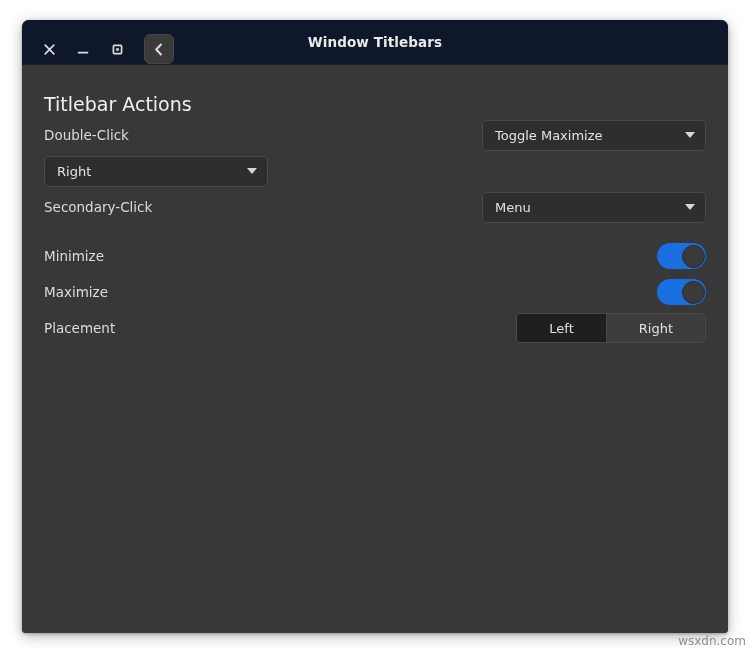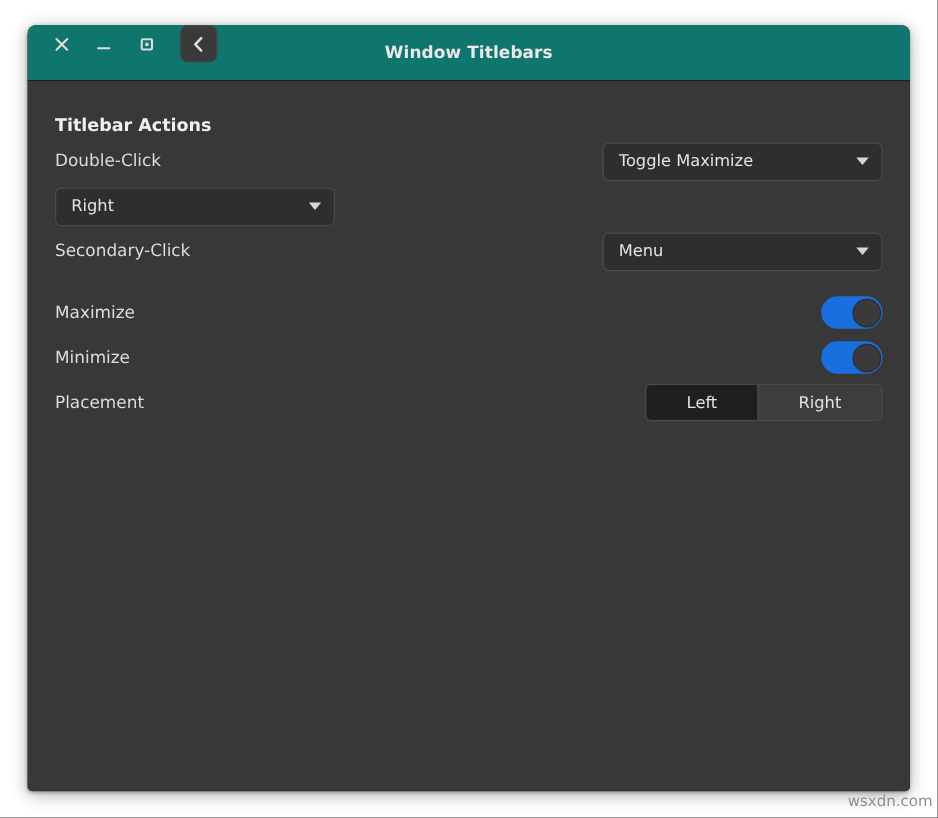--- a/index.html
+++ b/index.html
@@ -28,24 +28,24 @@
     overflow: hidden;
     display: flex;
     flex-direction: column;
   }
 
   
   .titlebar {
     position: relative;
     height: 45px;
     flex: 0 0 45px;
-    background: #0f766e;
+    background: #0f172a;
     border-bottom: 1px solid #1e1e1e;
     display: flex;
-    align-items: flex-start;
+    align-items: flex-end;
     padding: 0 10px;
     box-sizing: border-box;
   }
   .tb-left {
     display: flex;
     align-items: center;
     gap: 0px;
     z-index: 2;
   }
   .wbtn {
@@ -95,22 +95,22 @@
   
   .content {
     flex: 1 1 auto;
     background: #383838;
     padding: 28px 22px 0 22px;
     box-sizing: border-box;
   }
   .section + .section { margin-top: 13px; }
   .section-title {
     color: #f0f0f0;
-    font-size: 14px;
-    font-weight: bold;
+    font-size: 19px;
+    font-weight: normal;
     margin: 0 0 2px 0;
     padding-left: 0px;
   }
   .row {
     display: flex;
     align-items: center;
     min-height: 36px;
     padding: 0;
   }
   .row-label {
@@ -275,30 +275,30 @@
             <span class="dropdown-value">Menu</span>
             <span class="caret"></span>
           </div>
         </div>
       </div>
     </div>
 
     <div class="section">
 
       <div class="row">
-        <div class="row-label">Maximize</div>
+        <div class="row-label">Minimize</div>
         <div class="row-control">
           <div class="switch">
             <span class="knob"></span>
           </div>
         </div>
       </div>
 
       <div class="row">
-        <div class="row-label">Minimize</div>
+        <div class="row-label">Maximize</div>
         <div class="row-control">
           <div class="switch">
             <span class="knob"></span>
           </div>
         </div>
       </div>
 
       <div class="row">
         <div class="row-label">Placement</div>
         <div class="row-control">

